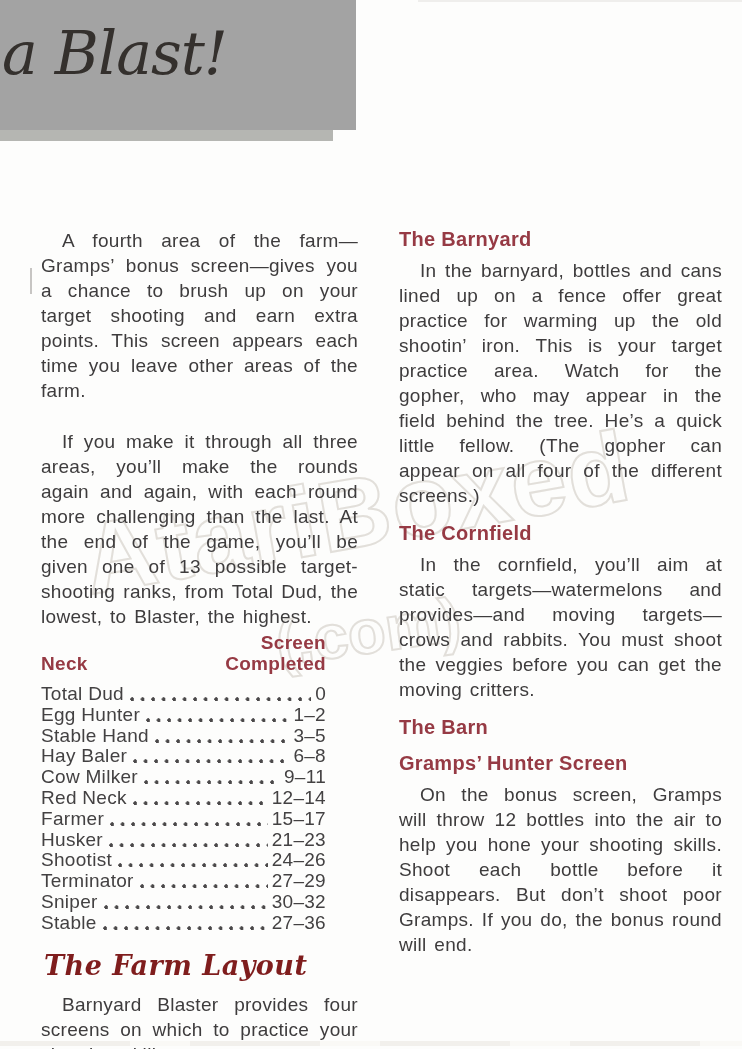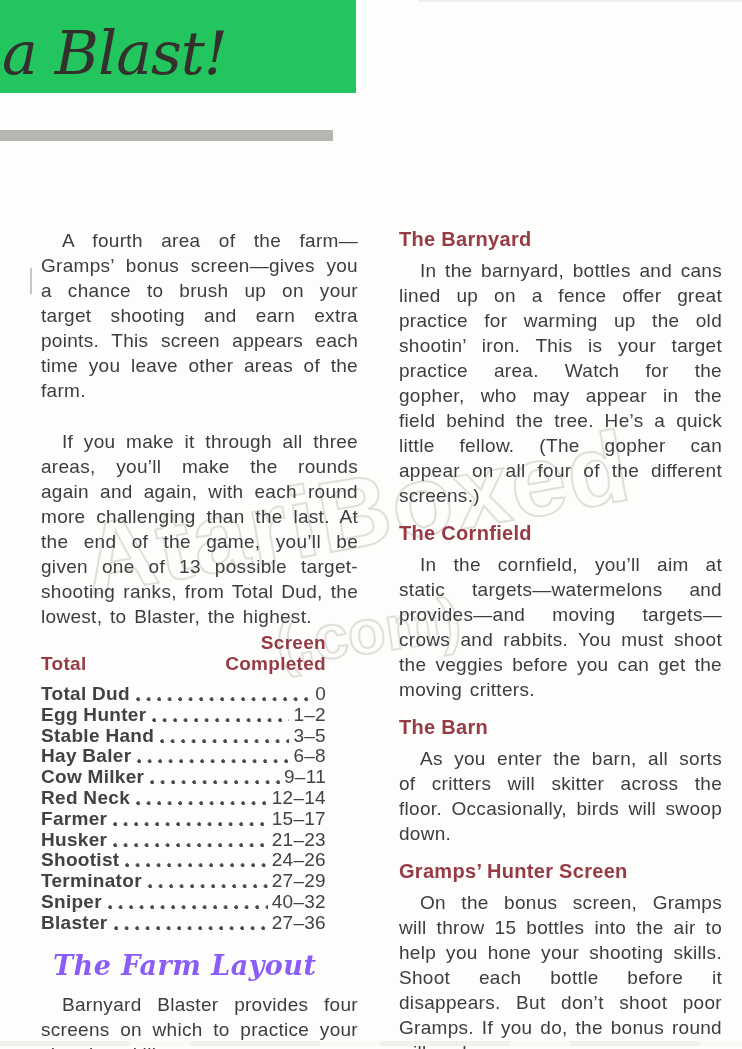--- a/index.html
+++ b/index.html
@@ -7,22 +7,22 @@
     position:relative;
     width:742px;height:1049px;
     background:#fdfdfc;
     overflow:hidden;
     font-family:"Liberation Sans",sans-serif;
     color:#3e3c3d;
   }
   
   .banner{
     position:absolute;left:0;top:0;
-    width:356px;height:93px;
-    background:#22c55e;
+    width:356px;height:130px;
+    background:#a3a3a3;
   }
   .banner-title{
     position:absolute;left:2px;top:18px;
     font-family:"DejaVu Serif","Liberation Serif",serif;
     font-style:italic;
     font-size:60px;line-height:70px;
     color:#34302d;
     white-space:nowrap;
     letter-spacing:-1px;
   }
@@ -86,38 +86,38 @@
     margin:0 0 10px 0;
     letter-spacing:0.3px;
   }
   .header-screens{text-align:right;}
   .rank-row{
     display:flex;
     font-size:19px;line-height:20.8px;
     letter-spacing:0.3px;
     color:#434142;
   }
-  .rank-name{white-space:nowrap;font-weight:bold;}
+  .rank-name{white-space:nowrap;}
   .rank-leader{
     flex:1 1 auto;
     margin:0 4px 0 6px;
     background-image:radial-gradient(circle at 2.2px 2.2px,#4a4849 1.7px,transparent 2.1px);
     background-size:10.5px 5px;
     background-repeat:repeat-x;
     background-position:left 13px;
   }
   .rank-screens{white-space:nowrap;}
   
   .farm-layout-heading{
     font-family:"DejaVu Serif","Liberation Serif",serif;
     font-style:italic;font-weight:bold;
     font-size:27px;line-height:32px;
-    color:#8b5cf6;
+    color:#7f1d1d;
     letter-spacing:0.5px;
-    margin:16px 0 10px 12px;
+    margin:16px 0 10px 3px;
   }
   
   .section{margin:0;}
   .section + .section{margin-top:14px;}
   .section-heading{
     font-size:20px;line-height:22px;
     font-weight:bold;color:#963a44;
     letter-spacing:0.3px;
     margin:0;
   }
@@ -139,21 +139,21 @@
     <div class="banner-title">a Blast!</div>
   </div>
   <div class="banner-shadow"></div>
 
   <div class="col col-left">
     <p class="body-text indent">A fourth area of the farm—Gramps’ bonus screen—gives you a chance to brush up on your target shooting and earn extra points. This screen appears each time you leave other areas of the farm.</p>
     <p class="body-text indent para-gap">If you make it through all three areas, you’ll make the rounds again and again, with each round more challenging than the last. At the end of the game, you’ll be given one of 13 possible target-shooting ranks, from Total Dud, the lowest, to Blaster, the highest.</p>
 
     <div class="rank-table">
       <div class="table-header">
-        <span>Total</span>
+        <span>Neck</span>
         <span class="header-screens">
           <span>Screen</span><br>
           <span>Completed</span>
         </span>
       </div>
 
       <div class="rank-row">
           <span class="rank-name">Total Dud</span>
           <span class="rank-leader"></span>
           <span class="rank-screens">0</span>
@@ -199,24 +199,24 @@
           <span class="rank-screens">24–26</span>
         </div>
       <div class="rank-row">
           <span class="rank-name">Terminator</span>
           <span class="rank-leader"></span>
           <span class="rank-screens">27–29</span>
         </div>
       <div class="rank-row">
           <span class="rank-name">Sniper</span>
           <span class="rank-leader"></span>
-          <span class="rank-screens">40–32</span>
-        </div>
-      <div class="rank-row">
-          <span class="rank-name">Blaster</span>
+          <span class="rank-screens">30–32</span>
+        </div>
+      <div class="rank-row">
+          <span class="rank-name">Stable</span>
           <span class="rank-leader"></span>
           <span class="rank-screens">27–36</span>
         </div>
     </div>
 
     <h2 class="farm-layout-heading">The Farm Layout</h2>
     <p class="body-text indent">Barnyard Blaster provides four screens on which to practice your shooting skills.</p>
   </div>
 
   <div class="col col-right">
@@ -226,23 +226,22 @@
       <p class="body-text indent section-body">In the barnyard, bottles and cans lined up on a fence offer great practice for warming up the old shootin’ iron. This is your target practice area. Watch for the gopher, who may appear in the field behind the tree. He’s a quick little fellow. (The gopher can appear on all four of the different screens.)</p>
     </div>
 
     <div class="section">
       <h3 class="section-heading">The Cornfield</h3>
       <p class="body-text indent section-body">In the cornfield, you’ll aim at static targets—watermelons and provides—and moving targets—crows and rabbits. You must shoot the veggies before you can get the moving critters.</p>
     </div>
 
     <div class="section">
       <h3 class="section-heading">The Barn</h3>
-      <p class="body-text indent section-body">As you enter the barn, all sorts of critters will skitter across the floor. Occasionally, birds will swoop down.</p>
     </div>
 
     <div class="section">
       <h3 class="section-heading">Gramps’ Hunter Screen</h3>
-      <p class="body-text indent section-body">On the bonus screen, Gramps will throw 15 bottles into the air to help you hone your shooting skills. Shoot each bottle before it disappears. But don’t shoot poor Gramps. If you do, the bonus round will end.</p>
+      <p class="body-text indent section-body">On the bonus screen, Gramps will throw 12 bottles into the air to help you hone your shooting skills. Shoot each bottle before it disappears. But don’t shoot poor Gramps. If you do, the bonus round will end.</p>
     </div>
 
   </div>
 
 </div>
 
 </body></html>

